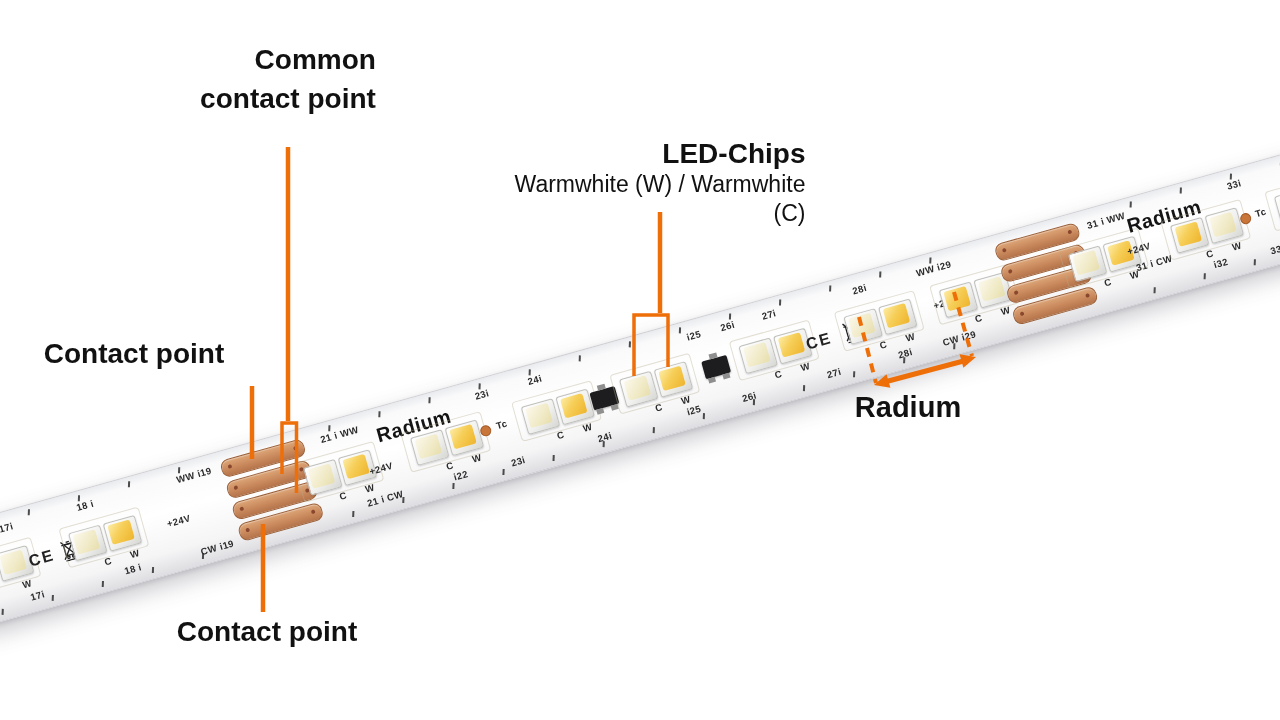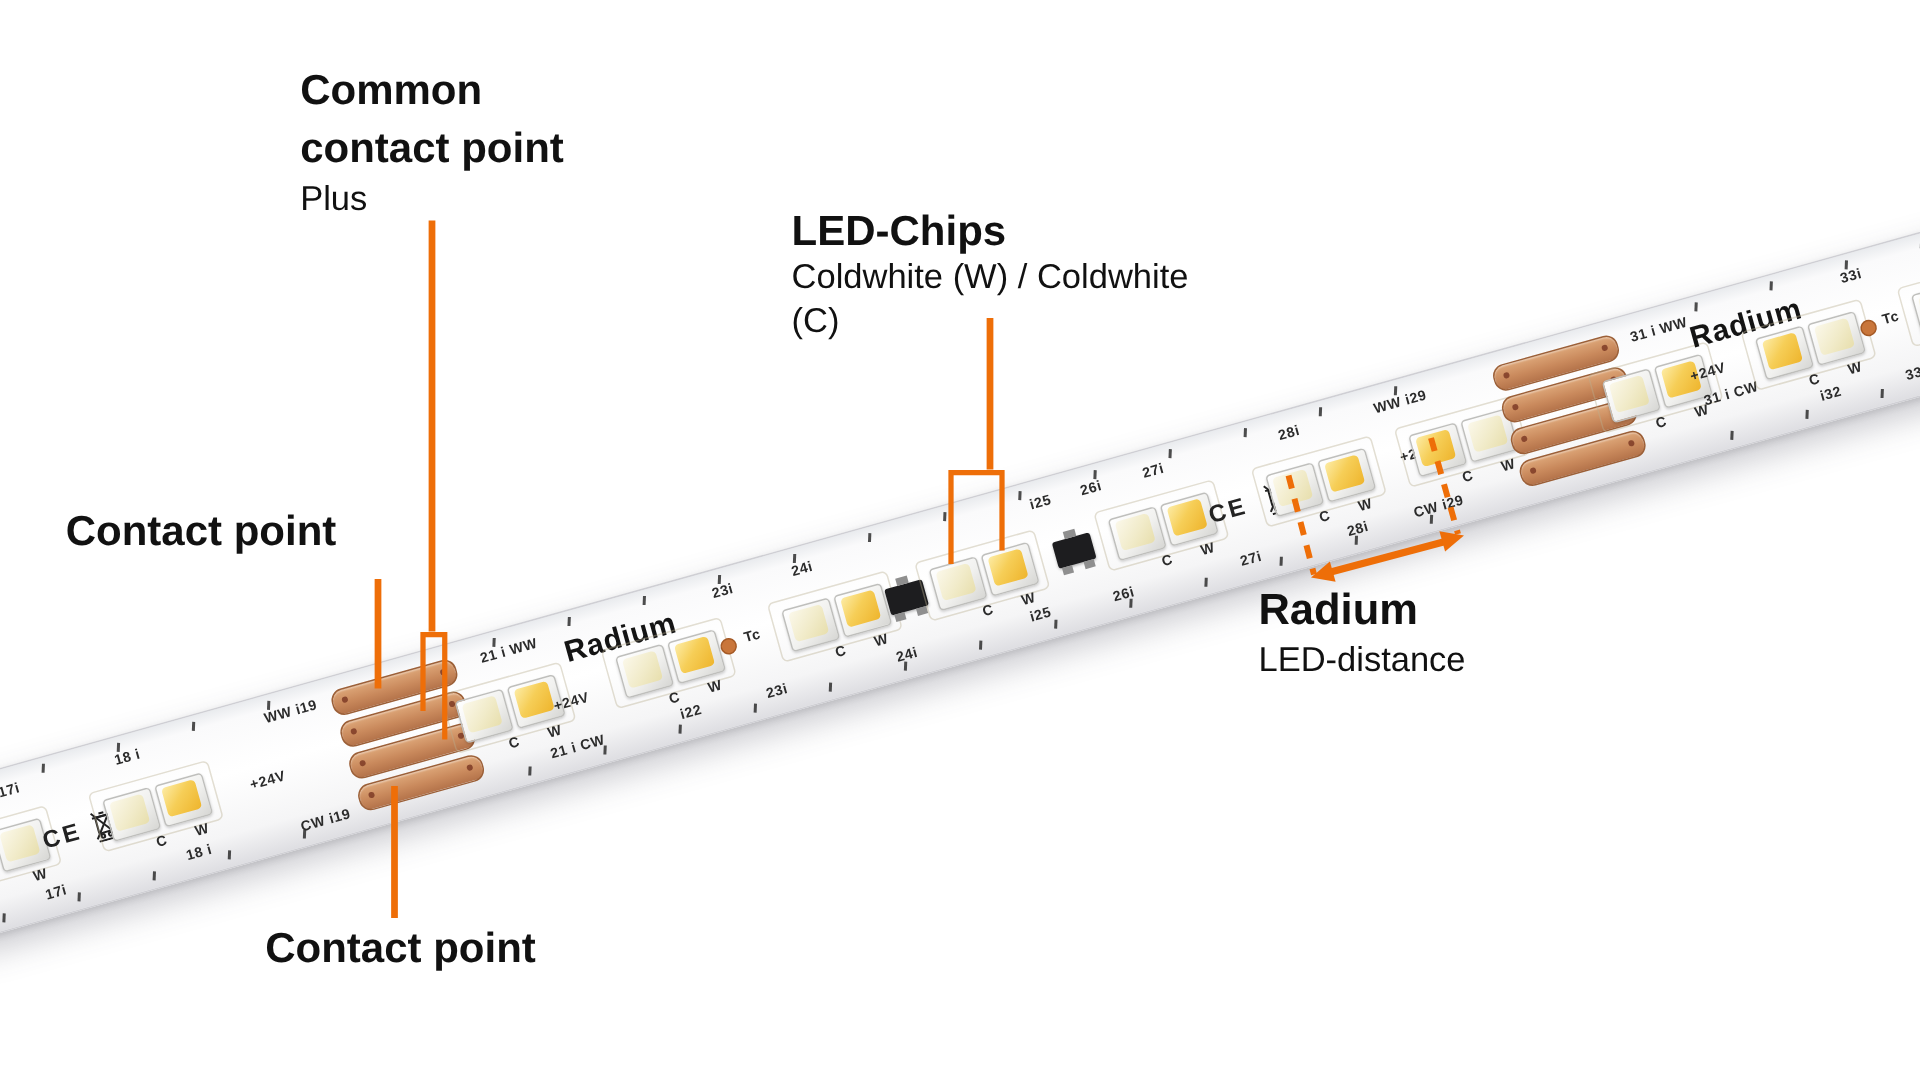--- a/index.html
+++ b/index.html
@@ -46,21 +46,21 @@
   .tcdot{position:absolute;top:46px;transform:translateX(-50%);width:9px;height:9px;
        border-radius:50%;background:#c9763b;border:1px solid #a55a26;}
   .tick{position:absolute;width:2px;height:6px;background:#2e2e2e;opacity:.85;
        transform:translateX(-50%) rotate(18deg);}
   .tkt{top:4px;} .tkb{top:93px;}
 
   
   .overlay{position:absolute;left:0;top:0;z-index:2;pointer-events:none;}
 
   
-  .lbl{position:absolute;text-align:left;color:#111;z-index:3;transform:translateX(-50%);
+  .lbl{position:absolute;text-align:right;color:#111;z-index:3;transform:translateX(-50%);
        white-space:nowrap;}
   .lbl .t{font:700 28px/38px "Liberation Sans",sans-serif;}
   .lbl .s{font:400 23px/29px "Liberation Sans",sans-serif;}
   .lbl-common{left:288px;top:40px;}
   .lbl-common .t{line-height:39px;}
   .lbl-led{left:660px;top:137px;}
   .lbl-led .t{line-height:33px;}
   .lbl-ww{left:134px;top:336px;}
   .lbl-ww .t{line-height:35px;}
   .lbl-cw{left:267px;top:614px;}
@@ -335,35 +335,33 @@
     </g>
     <g fill="var(--orange)" stroke="none">
       <polygon points="874,385 890.4,387.8 886.6,374.3"></polygon>
       <polygon points="976,357 963.4,367.7 959.6,354.2"></polygon>
     </g>
   </svg>
 
   <div class="lbl lbl-common">
     <div class="t">Common</div>
     <div class="t">contact point</div>
-    <div class="s">Plus</div>
   </div>
 
   <div class="lbl lbl-led">
     <div class="t">LED-Chips</div>
-    <div class="s">Coldwhite (W) / Coldwhite</div>
+    <div class="s">Warmwhite (W) / Warmwhite</div>
     <div class="s">(C)</div>
   </div>
 
   <div class="lbl lbl-ww">
     <div class="t">Contact point</div>
   </div>
 
   <div class="lbl lbl-cw">
     <div class="t">Contact point</div>
   </div>
 
   <div class="lbl lbl-pitch">
     <div class="t">Radium</div>
-    <div class="s">LED-distance</div>
   </div>
 
 </div>
 
 </body></html>

